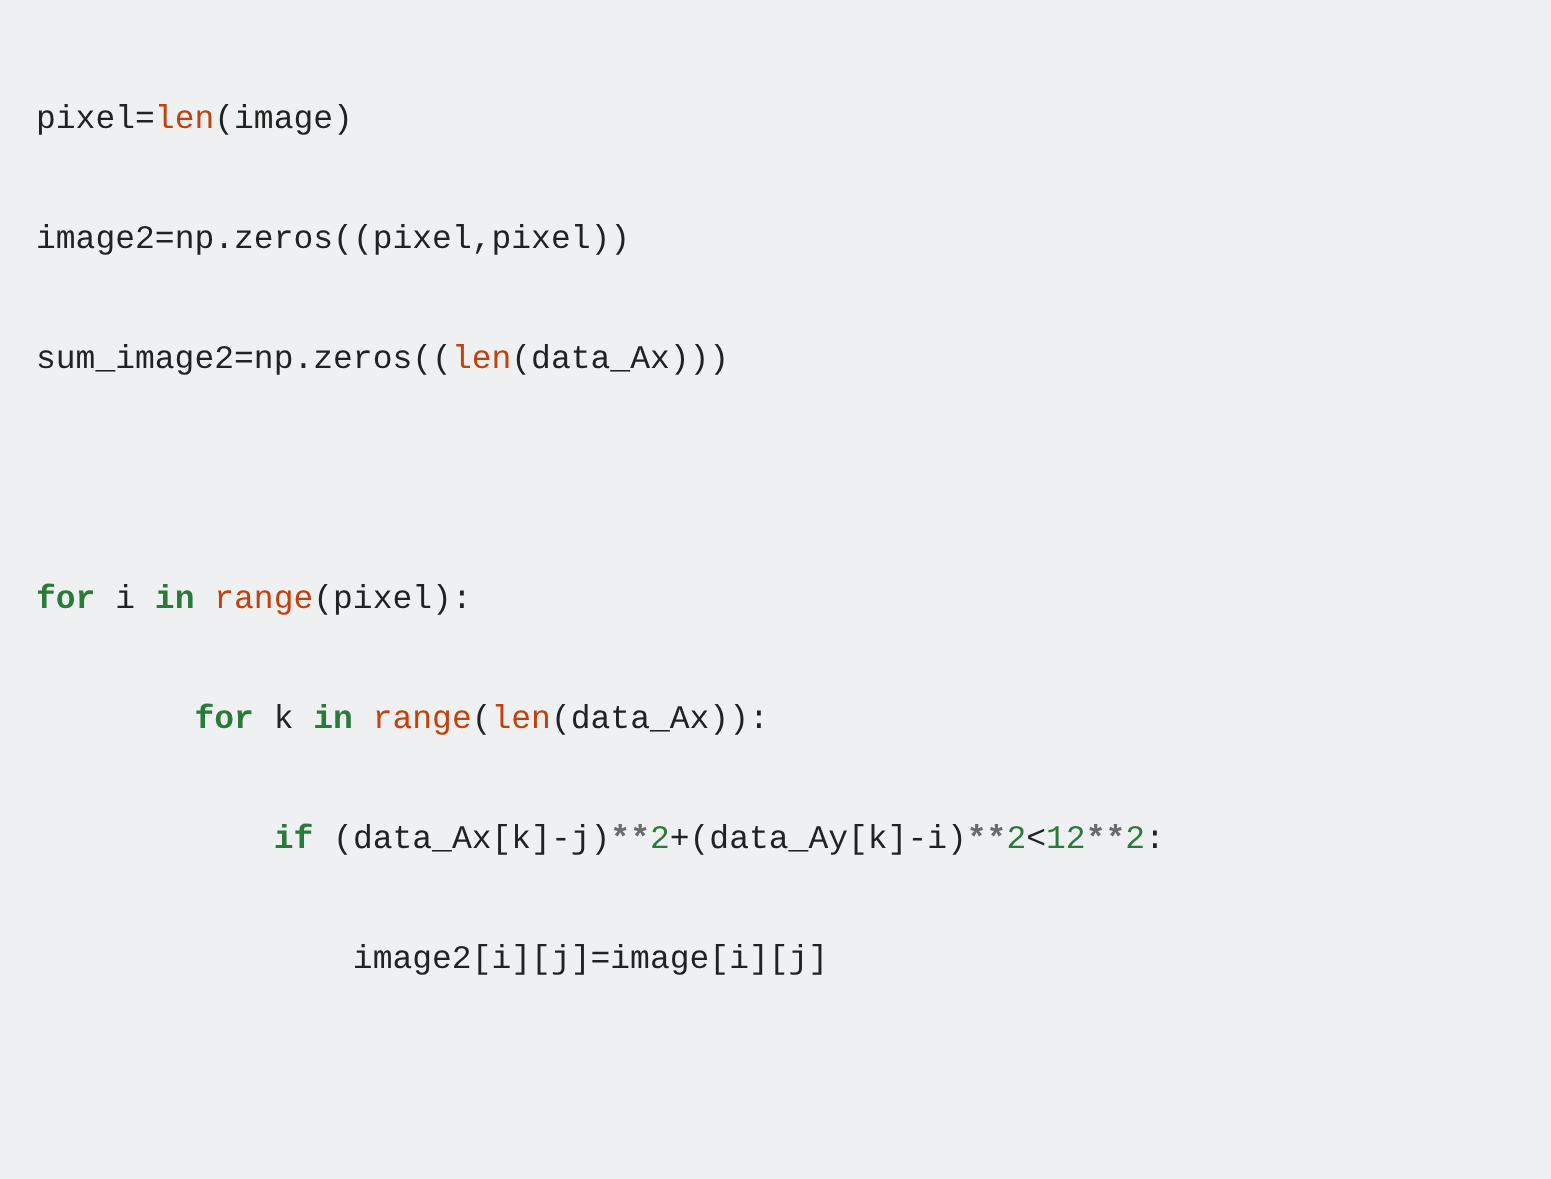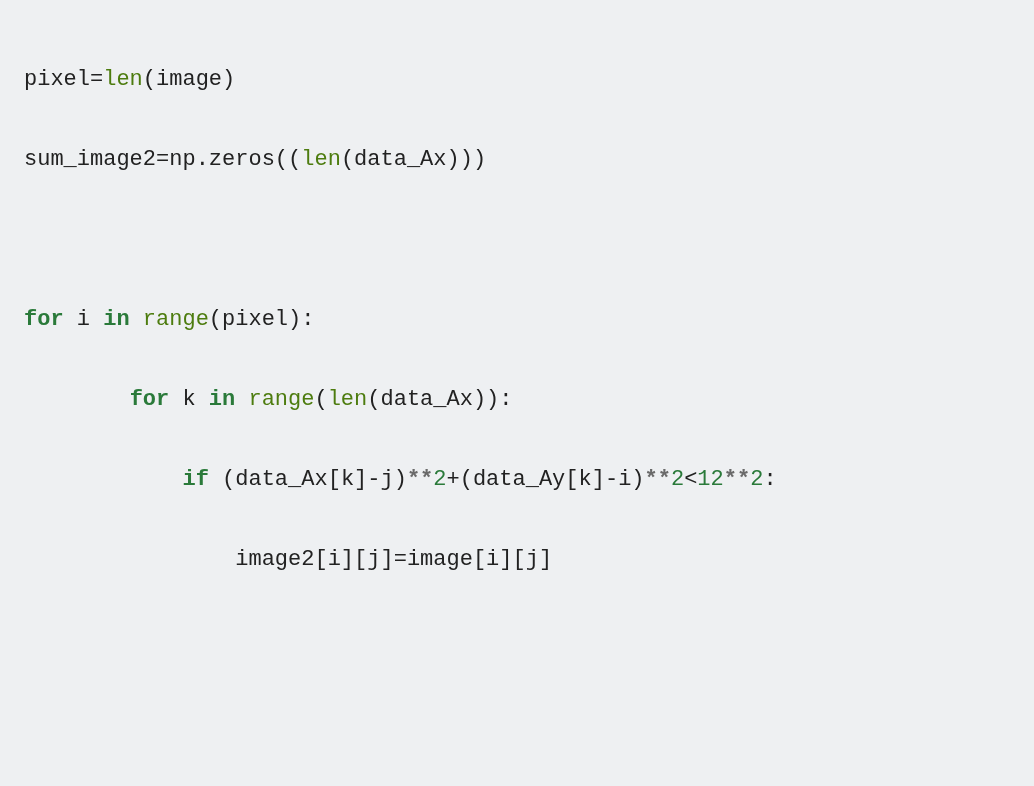--- a/index.html
+++ b/index.html
@@ -11,31 +11,32 @@
     font-family: "Consolas", "Menlo", "Courier New", monospace;
     font-size: 22px;
     line-height: 40px;
     color: #222;
   }
   .code-block {
     padding: 20px 24px;
     white-space: pre;
   }
   .tok-plain   { color: #222; }
-  .tok-builtin { color: #4d7c0f; }      
+  .tok-builtin { color: #c2410c; }      
   .tok-keyword { color: #2a7a3a; font-weight: bold; text-align: center; } 
   .tok-number  { color: #2a7a3a; }
   .tok-op      { color: #6a6a6a; font-weight: bold; }
   .line { display: block; }
 </style>
 </head>
 <body>
 
 <div class="code-block">
 <span class="line"><span class="tok-plain">pixel</span><span class="tok-plain">=</span><span class="tok-builtin">len</span><span class="tok-plain">(</span><span class="tok-plain">image</span><span class="tok-plain">)</span></span>
+<span class="line"><span class="tok-plain">image2</span><span class="tok-plain">=</span><span class="tok-plain">np.zeros</span><span class="tok-plain">(</span><span class="tok-plain">(</span><span class="tok-plain">pixel</span><span class="tok-plain">,</span><span class="tok-plain">pixel</span><span class="tok-plain">)</span><span class="tok-plain">)</span></span>
 <span class="line"><span class="tok-plain">sum_image2</span><span class="tok-plain">=</span><span class="tok-plain">np.zeros</span><span class="tok-plain">(</span><span class="tok-plain">(</span><span class="tok-builtin">len</span><span class="tok-plain">(</span><span class="tok-plain">data_Ax</span><span class="tok-plain">)</span><span class="tok-plain">)</span><span class="tok-plain">)</span></span>
 <span class="line"> </span>
 <span class="line"><span class="tok-keyword">for</span> <span class="tok-plain">i</span> <span class="tok-keyword">in</span> <span class="tok-builtin">range</span><span class="tok-plain">(</span><span class="tok-plain">pixel</span><span class="tok-plain">)</span><span class="tok-plain">:</span></span>
 <span class="line">        <span class="tok-keyword">for</span> <span class="tok-plain">k</span> <span class="tok-keyword">in</span> <span class="tok-builtin">range</span><span class="tok-plain">(</span><span class="tok-builtin">len</span><span class="tok-plain">(</span><span class="tok-plain">data_Ax</span><span class="tok-plain">)</span><span class="tok-plain">)</span><span class="tok-plain">:</span></span>
 <span class="line">            <span class="tok-keyword">if</span> <span class="tok-plain">(</span><span class="tok-plain">data_Ax</span><span class="tok-plain">[</span><span class="tok-plain">k</span><span class="tok-plain">]</span><span class="tok-plain">-</span><span class="tok-plain">j</span><span class="tok-plain">)</span><span class="tok-op">**</span><span class="tok-number">2</span><span class="tok-plain">+</span><span class="tok-plain">(</span><span class="tok-plain">data_Ay</span><span class="tok-plain">[</span><span class="tok-plain">k</span><span class="tok-plain">]</span><span class="tok-plain">-</span><span class="tok-plain">i</span><span class="tok-plain">)</span><span class="tok-op">**</span><span class="tok-number">2</span><span class="tok-plain">&lt;</span><span class="tok-number">12</span><span class="tok-op">**</span><span class="tok-number">2</span><span class="tok-plain">:</span></span>
 <span class="line">                <span class="tok-plain">image2</span><span class="tok-plain">[</span><span class="tok-plain">i</span><span class="tok-plain">]</span><span class="tok-plain">[</span><span class="tok-plain">j</span><span class="tok-plain">]</span><span class="tok-plain">=</span><span class="tok-plain">image</span><span class="tok-plain">[</span><span class="tok-plain">i</span><span class="tok-plain">]</span><span class="tok-plain">[</span><span class="tok-plain">j</span><span class="tok-plain">]</span></span>
 <span class="line">                </span>
 
 
 

